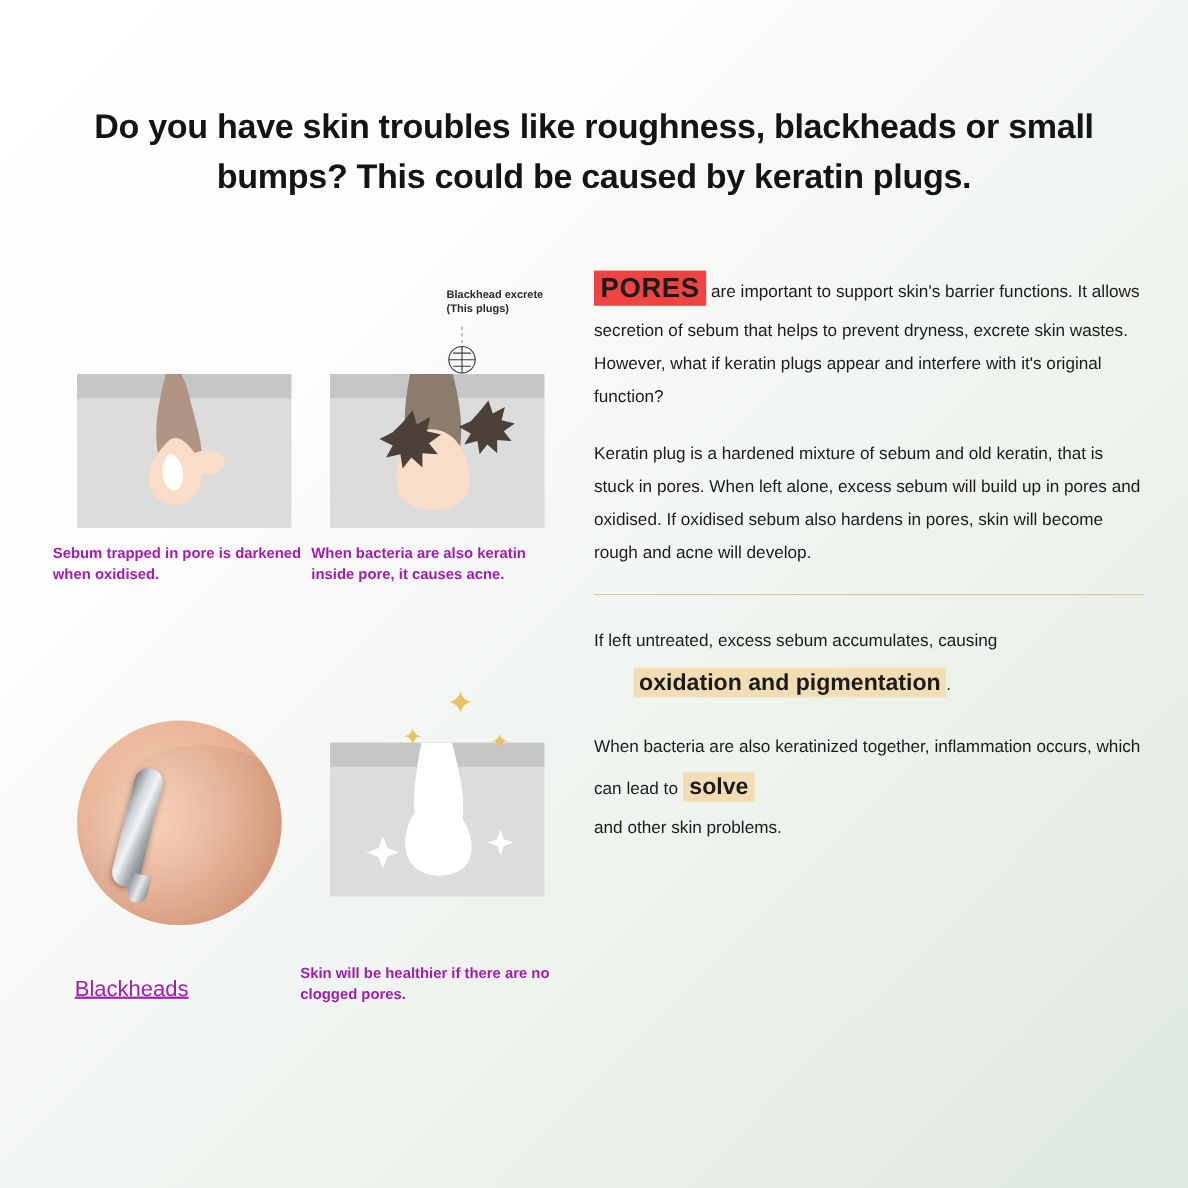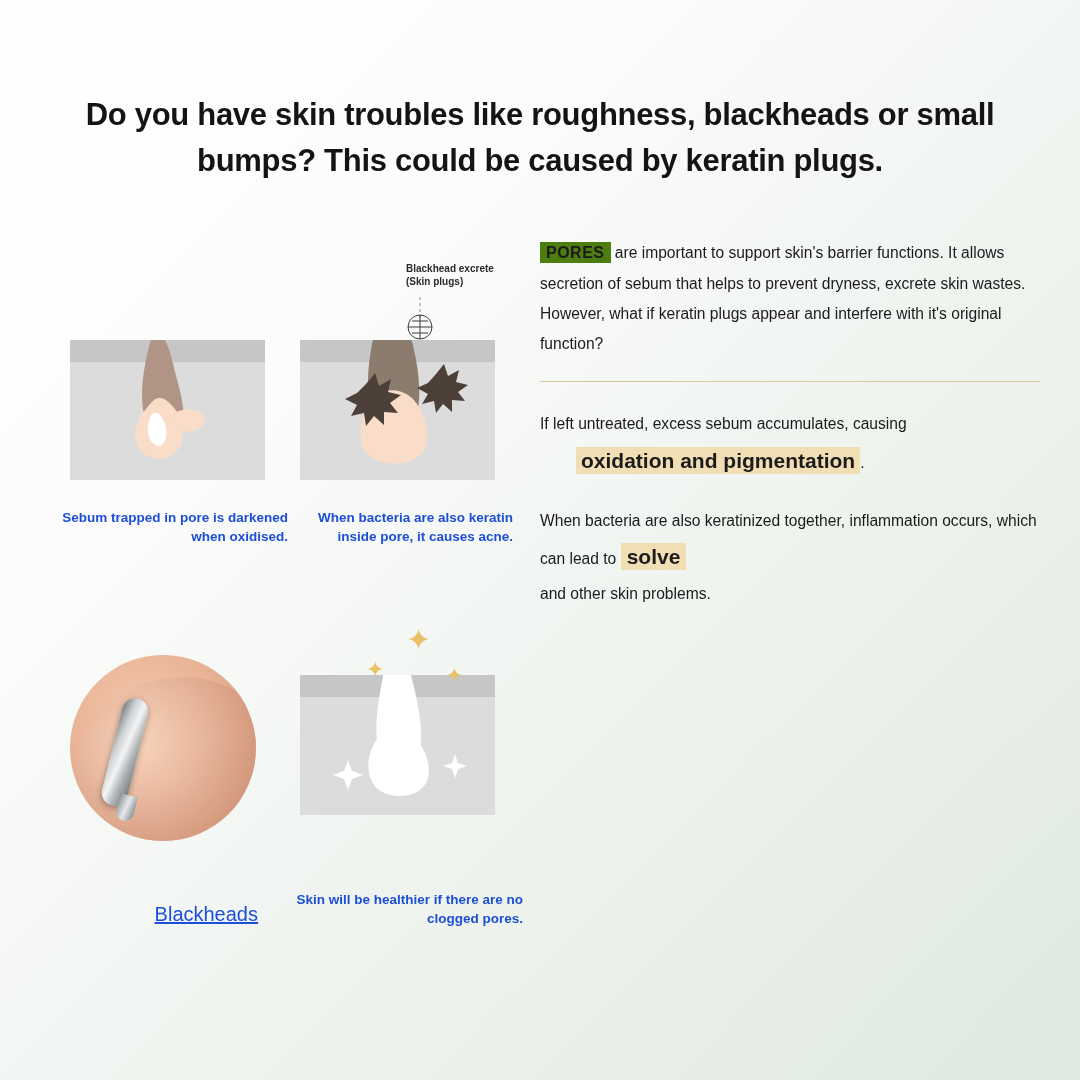--- a/index.html
+++ b/index.html
@@ -59,26 +59,25 @@
     height: 22px;
     background: #c6c6c6;
   }
 
   
   #diag1 { left: 22px; top: 95px; }
   #diag2 { left: 252px; top: 95px; }
 
   .cap-label {
     position: absolute;
-    text-align: right;
+    text-align: left;
     font-size: 13.5px;
     font-weight: bold;
     line-height: 1.42;
-    color: #1d4ed8;
-    margin-top: 15px;
+    color: #a21caf;
   }
   #cap1 { left: 0px; top: 248px; width: 240px; }
   #cap2 { left: 235px; top: 248px; width: 230px; }
 
   .tiny-label {
     position: absolute;
     font-size: 10px;
     font-weight: bold;
     line-height: 1.25;
     color: #2a2a2a;
@@ -137,22 +136,22 @@
     top: 238px;
     left: 540px;
     width: 500px;
     font-size: 15.6px;
     line-height: 1.92;
     color: #1b1b1b;
   }
   .right-col p { margin: 0 0 22px 0; }
   .right-col p:last-child { margin-bottom: 0; }
   .hl-big {
-    background: #4d7c0f;
-    font-size: 16px;
+    background: #ef4444;
+    font-size: 25px;
     font-weight: bold;
     padding: 2px 6px;
     letter-spacing: 0.5px;
   }
   .hl-mid {
     background: #f2deb4;
     font-size: 21px;
     font-weight: bold;
     padding: 2px 5px;
     margin-left: 36px;
@@ -178,21 +177,21 @@
 <div class="page">
 
   <div class="headline">Do you have skin troubles like roughness, blackheads or small bumps? This could be caused by keratin plugs.</div>
 
   <div class="left-col">
 
     <div class="diagram-row">
 
       <div class="tiny-label" style="left:358px; top:18px; width:120px;">
         <span>Blackhead excrete</span><br>
-        <span>(Skin plugs)</span>
+        <span>(This plugs)</span>
       </div>
       <svg width="470" height="300" style="position:absolute;left:0;top:0;pointer-events:none;">
         <line x1="372" y1="52" x2="372" y2="74" stroke="#8a8a8a" stroke-width="1" stroke-dasharray="3,3"></line>
         <circle cx="372" cy="82" r="12" fill="none" stroke="#3a3a3a" stroke-width="1"></circle>
         <line x1="360" y1="82" x2="384" y2="82" stroke="#3a3a3a" stroke-width="1"></line>
         <line x1="372" y1="70" x2="372" y2="94" stroke="#3a3a3a" stroke-width="1"></line>
         <line x1="364" y1="76" x2="380" y2="76" stroke="#3a3a3a" stroke-width="1"></line>
         <line x1="364" y1="88" x2="380" y2="88" stroke="#3a3a3a" stroke-width="1"></line>
       </svg>
 
@@ -249,20 +248,21 @@
     </div>
   </div>
 
   <div class="right-col">
 
     <p>
       <span class="hl-big">PORES</span>
       <span>are important to support skin's barrier functions. It allows secretion of sebum that helps to prevent dryness, excrete skin wastes. However, what if keratin plugs appear and interfere with it's original function?</span>
     </p>
 
+    <p>Keratin plug is a hardened mixture of sebum and old keratin, that is stuck in pores. When left alone, excess sebum will build up in pores and oxidised. If oxidised sebum also hardens in pores, skin will become rough and acne will develop.</p>
 
     <div class="divider"></div>
 
     <p class="block2">
       <span>If left untreated, excess sebum accumulates, causing</span><br>
       <span class="hl-mid">oxidation and pigmentation</span><span>.</span>
     </p>
 
     <p class="block3">
       <span>When bacteria are also keratinized together, inflammation occurs, which can lead to</span>

